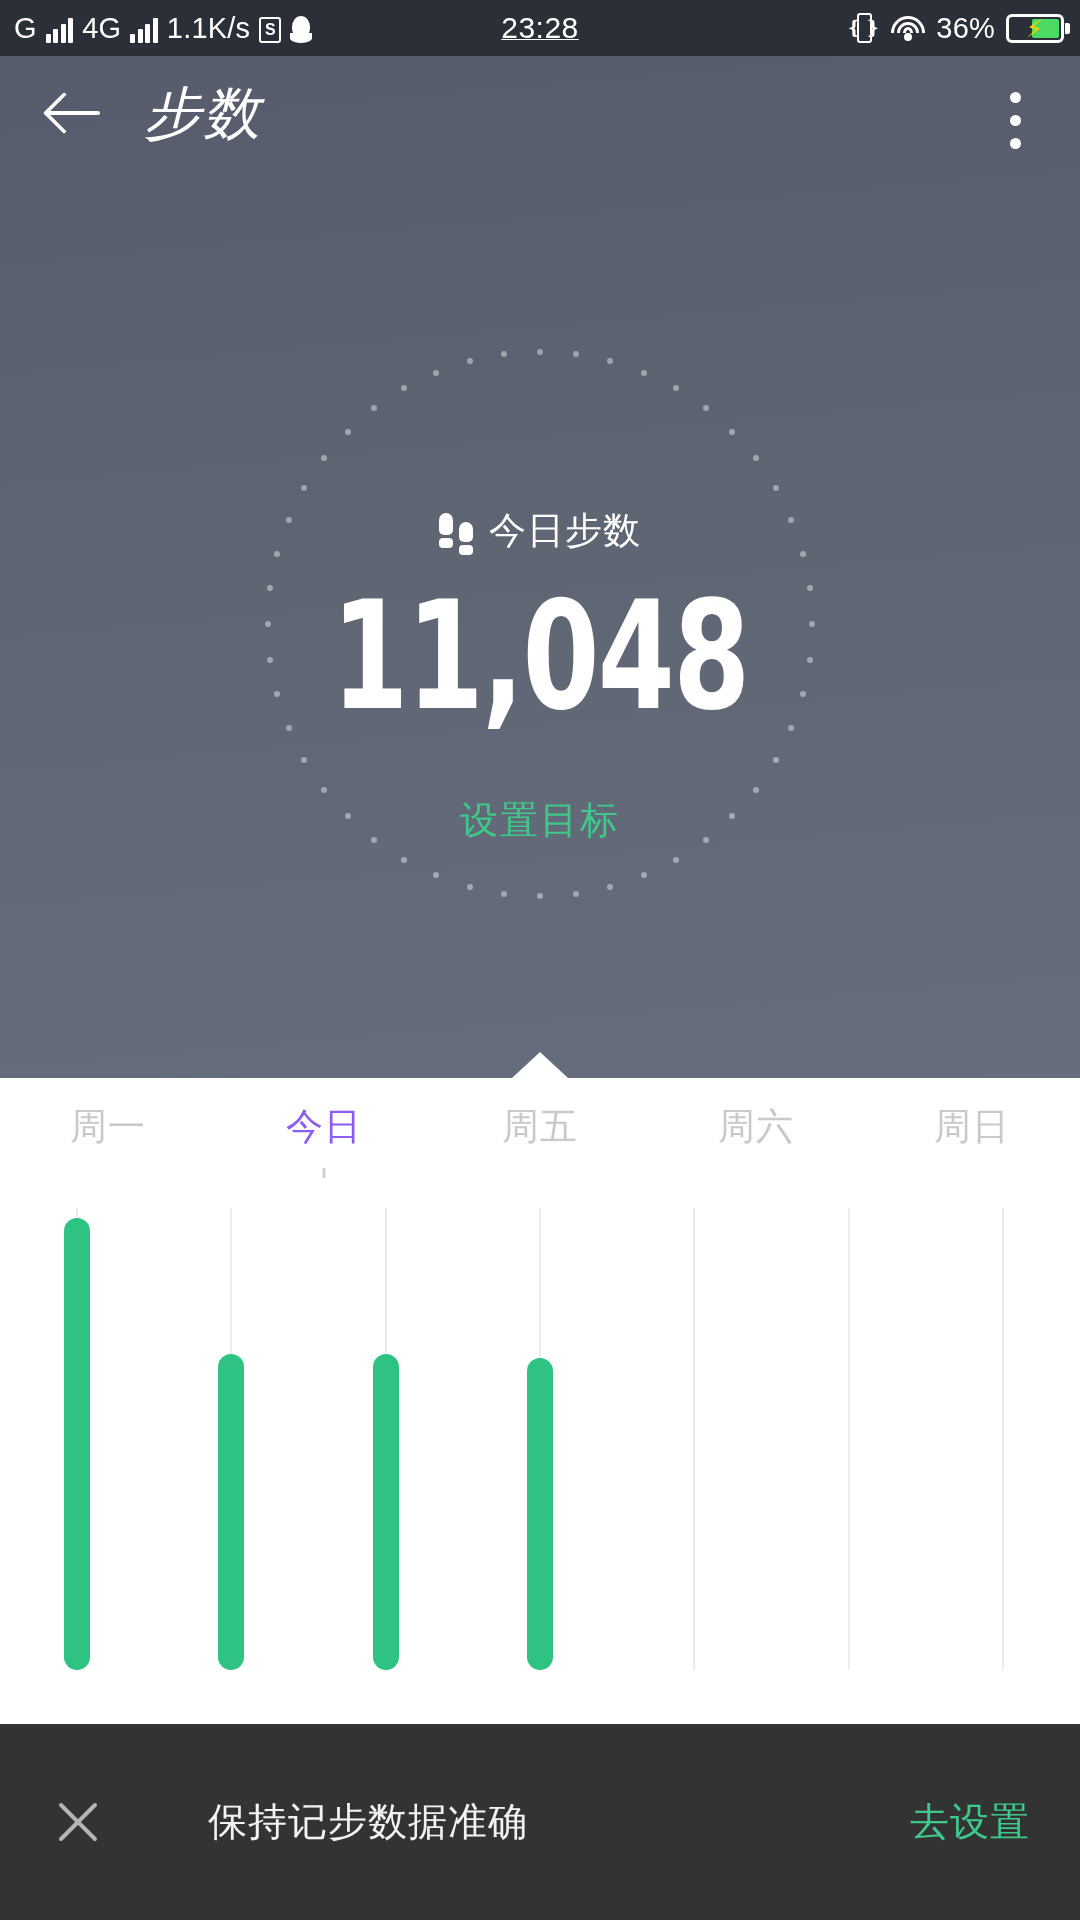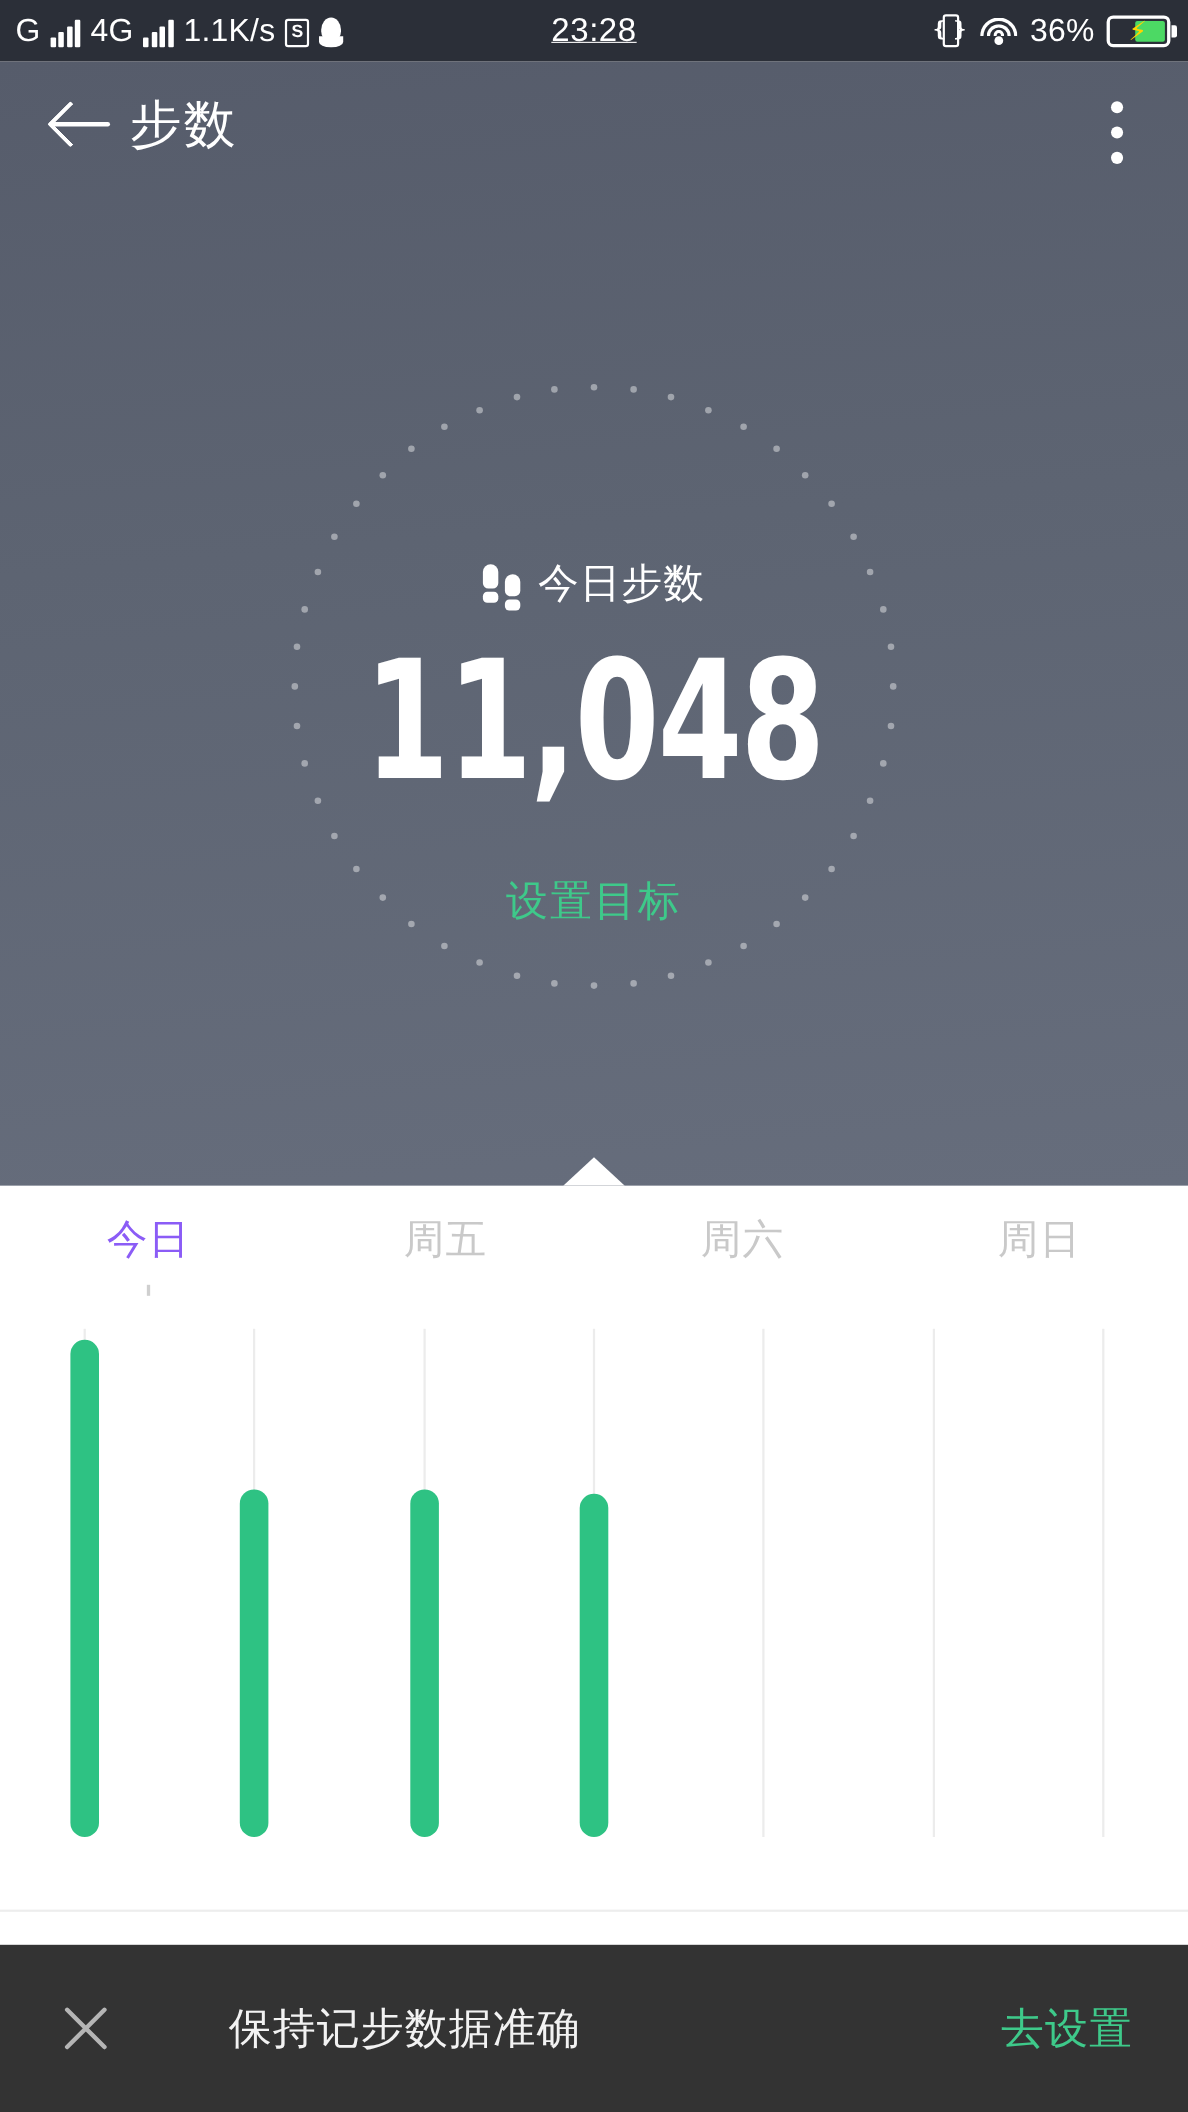--- a/index.html
+++ b/index.html
@@ -89,22 +89,22 @@
   }
   .back::before{
     content:""; position:absolute; left:0; top:23px; width:52px; height:4px; background:#fff; border-radius:2px;
   }
   .back::after{
     content:""; position:absolute; left:1px; top:10px; width:26px; height:26px;
     border-left:4px solid #fff; border-bottom:4px solid #fff; transform:rotate(45deg);
     border-radius:2px;
   }
   .title{
-    position:absolute; left:118px; top:16px; color:#fff;
-    font-size:47px; line-height:82px; font-weight:400; letter-spacing:2px;
+    position:absolute; left:144px; top:16px; color:#fff;
+    font-size:57px; line-height:82px; font-weight:400; letter-spacing:2px;font-style:italic;
   }
   .kebab{ position:absolute; right:44px; top:36px; width:42px; height:74px; cursor:pointer; }
   .kebab i{ display:block; width:11px; height:11px; border-radius:50%; background:#fff; margin:0 auto 12px; }
 
   .ring{
     position:absolute; left:50%; top:290px; transform:translateX(-50%);
     width:556px; height:556px;
   }
   .ring i{ position:absolute; width:6px; height:6px; border-radius:50%; background:rgba(255,255,255,.42); }
 
@@ -162,21 +162,21 @@
     width:2px; background:#ececec;
   }
   .bar{
     position:absolute; bottom:8px; left:50%; transform:translateX(-50%);
     width:26px; background:#2ec283; border-radius:13px;
   }
   .sep{ position:absolute; left:0; bottom:0; width:1080px; height:2px; background:#ededed; }
 
   
   .banner{
-    position:absolute; left:0; bottom:0; width:1080px; height:152px;
+    position:absolute; left:0; bottom:0; width:1080px; height:196px;
     background:#333333; display:flex; align-items:center;
   }
   .xbtn{ position:relative; width:56px; height:56px; margin-left:50px; cursor:pointer; flex:none; }
   .xbtn::before,.xbtn::after{
     content:""; position:absolute; left:2px; top:26px; width:52px; height:4px;
     background:#b5b5b5; border-radius:2px;
   }
   .xbtn::before{ transform:rotate(45deg); } .xbtn::after{ transform:rotate(-45deg); }
   .bmsg{ margin-left:102px; color:#f2f2f2; font-size:39px; letter-spacing:1px; }
   .baction{ margin-left:auto; margin-right:50px; color:#3ec98a; font-size:39px; letter-spacing:1px; cursor:pointer; }
@@ -301,20 +301,21 @@
 
     <div class="bignum">11,048</div>
 
     <div class="goal">设置目标</div>
 
     <div class="notch"></div>
   </div>
 
   <div class="chart">
     <div class="days" id="days">
+        <div class="day"><span>周一</span></div>
         <div class="day active"><span>今日</span></div>
         <div class="day"><span>周五</span></div>
         <div class="day"><span>周六</span></div>
         <div class="day"><span>周日</span></div>
       </div>
     <div class="plot" id="plot">
         <div class="col" style="left: 0px; width: 154.286px;">
           <div class="track"></div>
           <div class="bar" style="height: 452px;"></div>
         </div>

